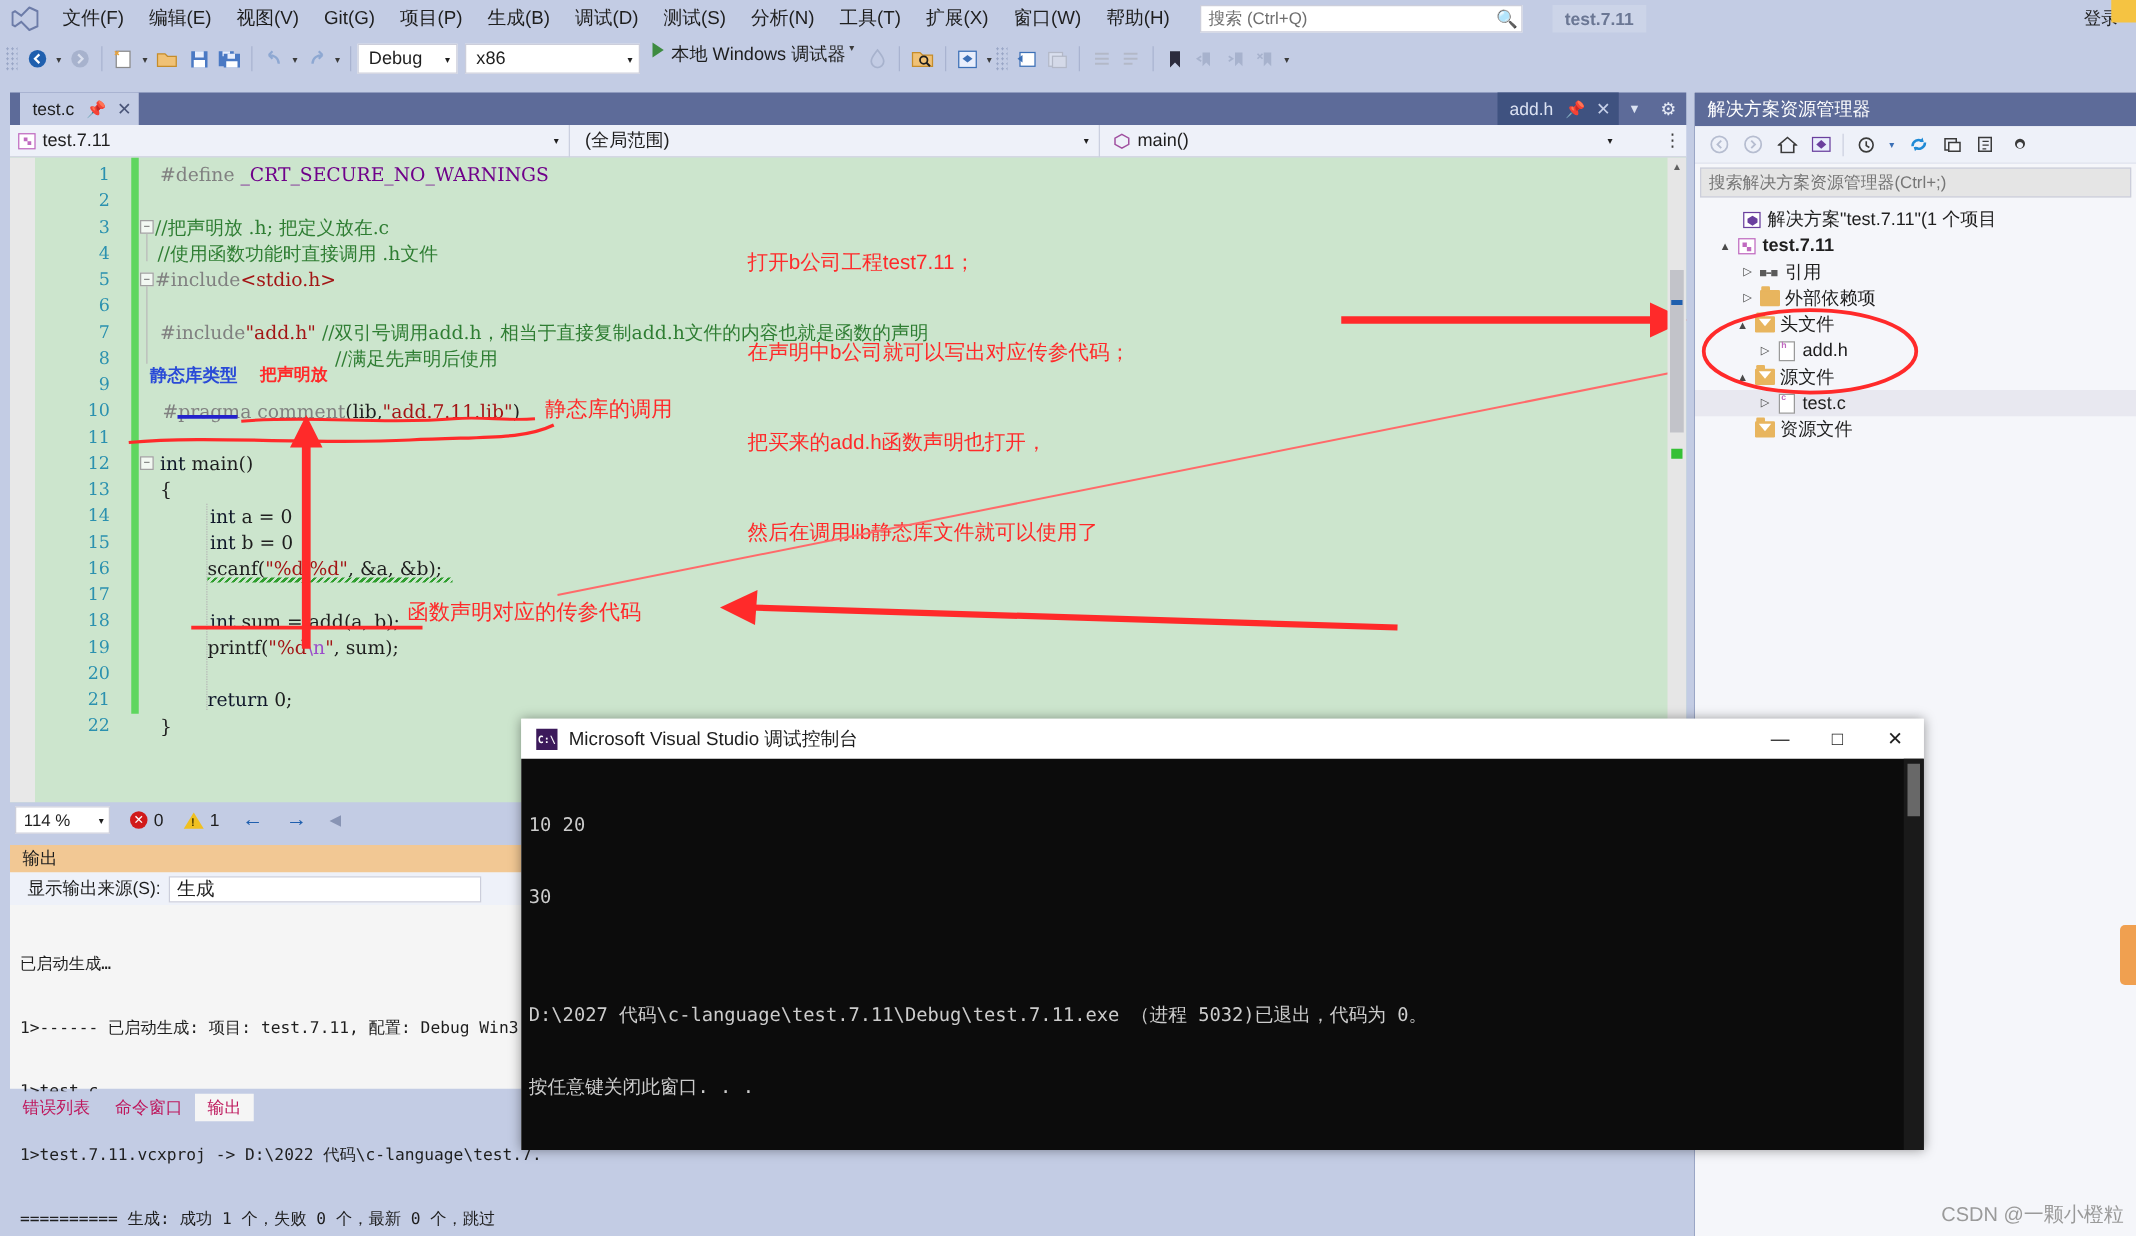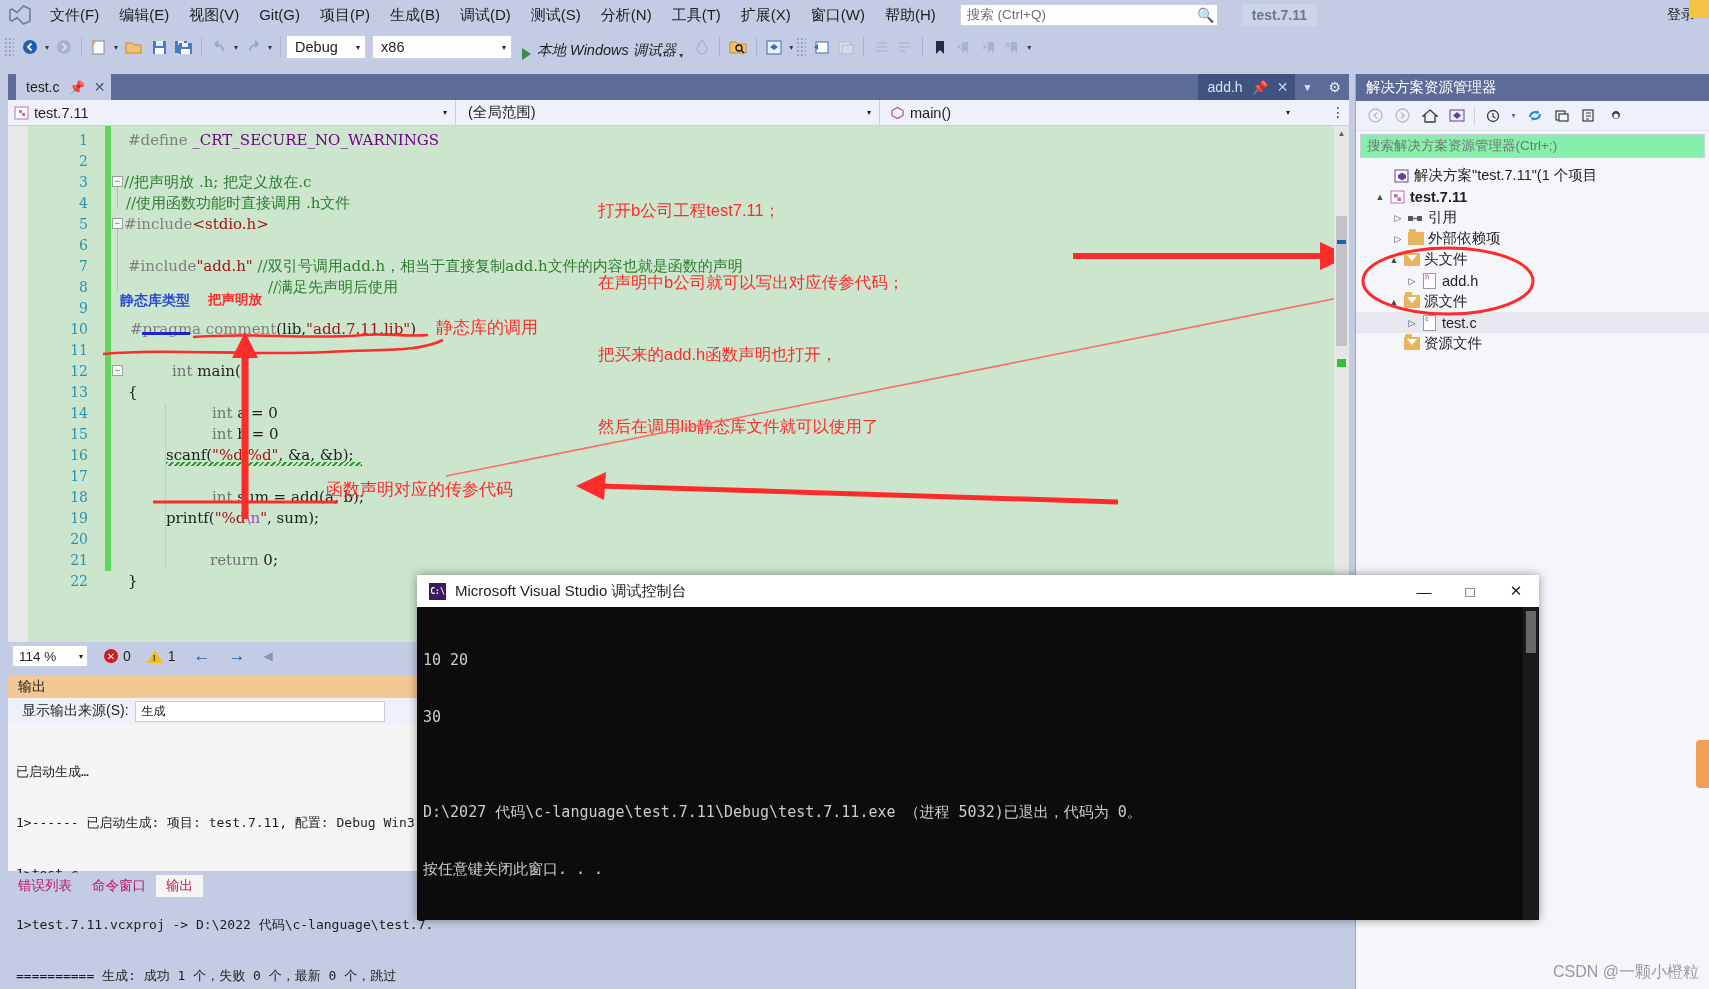--- a/index.html
+++ b/index.html
@@ -84,22 +84,22 @@
   .tb-sep { width: 1px; height: 20px; background: #a9b3d0; margin: 0 5px; }
   .tb-combo {
     height: 24px; background: #ffffff; border: 1px solid #cccedb;
     display: flex; align-items: center; justify-content: space-between;
     font-size: 14.5px; color: #1e1e1e; padding: 0 5px 0 8px;
     margin-right: 6px;
   }
   .tb-combo.w1 { width: 80px; }
   .tb-combo.w2 { width: 140px; }
   .tb-run {
-    display: flex; align-items: flex-end; height: 26px;
-    font-size: 14.5px; color: #1e1e1e; padding: 0 4px; font-style: italic;
+    display: flex; align-items: flex-start; height: 26px;
+    font-size: 14.5px; color: #1e1e1e; padding: 0 4px;
   }
   .tb-run .tri {
     width: 0; height: 0;
     border-left: 9px solid #3d8b40;
     border-top: 6px solid transparent;
     border-bottom: 6px solid transparent;
     margin-right: 6px;
   }
 
   
@@ -175,21 +175,21 @@
     font-size: 15px;
   }
   .cl { position: absolute; height: 21px; line-height: 21px; white-space: pre; }
   .lnum {
     position: absolute; width: 36px; text-align: right;
     color: #2b91af; font-size: 14px;
     font-family: "DejaVu Serif", serif;
     height: 21px; line-height: 21px;
   }
   .ctext { left: 120px; }
-  .kw  { color: #737373; margin-left: 44px; }
+  .kw  { color: #0f172a; }
   .pre { color: #808080; }
   .mac { color: #6f008a; }
   .str { color: #a31515; }
   .cmt { color: #2e7d32; margin-top: 24px; }
   .plain { color: #1e1e1e; }
   .esc { color: #9b4dca; }
   .fold {
     position: absolute; left: 104px; width: 11px; height: 11px;
     border: 1px solid #a0a0a0; background: #f2f8f2;
     font-size: 9px; line-height: 9px; text-align: center;
@@ -293,21 +293,21 @@
     display: flex; align-items: center; padding-left: 10px;
     font-size: 14px; color: #1e1e1e;
   }
   .outpane-toolbar {
     height: 26px; background: #eef1f9;
     display: flex; align-items: center; padding-left: 14px;
     font-size: 14px; color: #1e1e1e; gap: 6px;
   }
   .out-src-combo {
     width: 250px; height: 21px; background: #ffffff;
-    border: 1px solid #cccedb; font-size: 12px;
+    border: 1px solid #cccedb; font-size: 15px;
     display: flex; align-items: center; padding-left: 6px;
   }
   .outtext {
     padding: 5px 0 0 8px;
     font-family: "DejaVu Sans Mono", "Liberation Mono", monospace;
     font-size: 13px; line-height: 17px; color: #1e1e1e;
     white-space: pre;
   }
 
   
@@ -342,21 +342,21 @@
     border-bottom: 1px solid #dfe3ee;
   }
   .se-tb-btn {
     width: 23px; height: 23px;
     display: flex; align-items: center; justify-content: center;
     font-size: 14px; color: #3b6fb6;
   }
   .se-tb-btn.dim { color: #b6bdd0; }
   .se-sep { width: 1px; height: 18px; background: #cbd0e0; margin: 0 2px; }
   .se-search {
-    height: 24px; margin: 3px 4px; background: #86efac;
+    height: 24px; margin: 3px 4px; background: #e5e5e5;
     border: 1px solid #cccedb;
     display: flex; align-items: center; padding-left: 6px;
     font-size: 13.5px; color: #767676;
   }
   .se-tree { padding-top: 4px; font-size: 14.5px; color: #1e1e1e; }
   .se-row {
     height: 21px; display: flex; align-items: center;
     white-space: nowrap;
   }
   .se-row.sel { background: #e8e8f0; }

